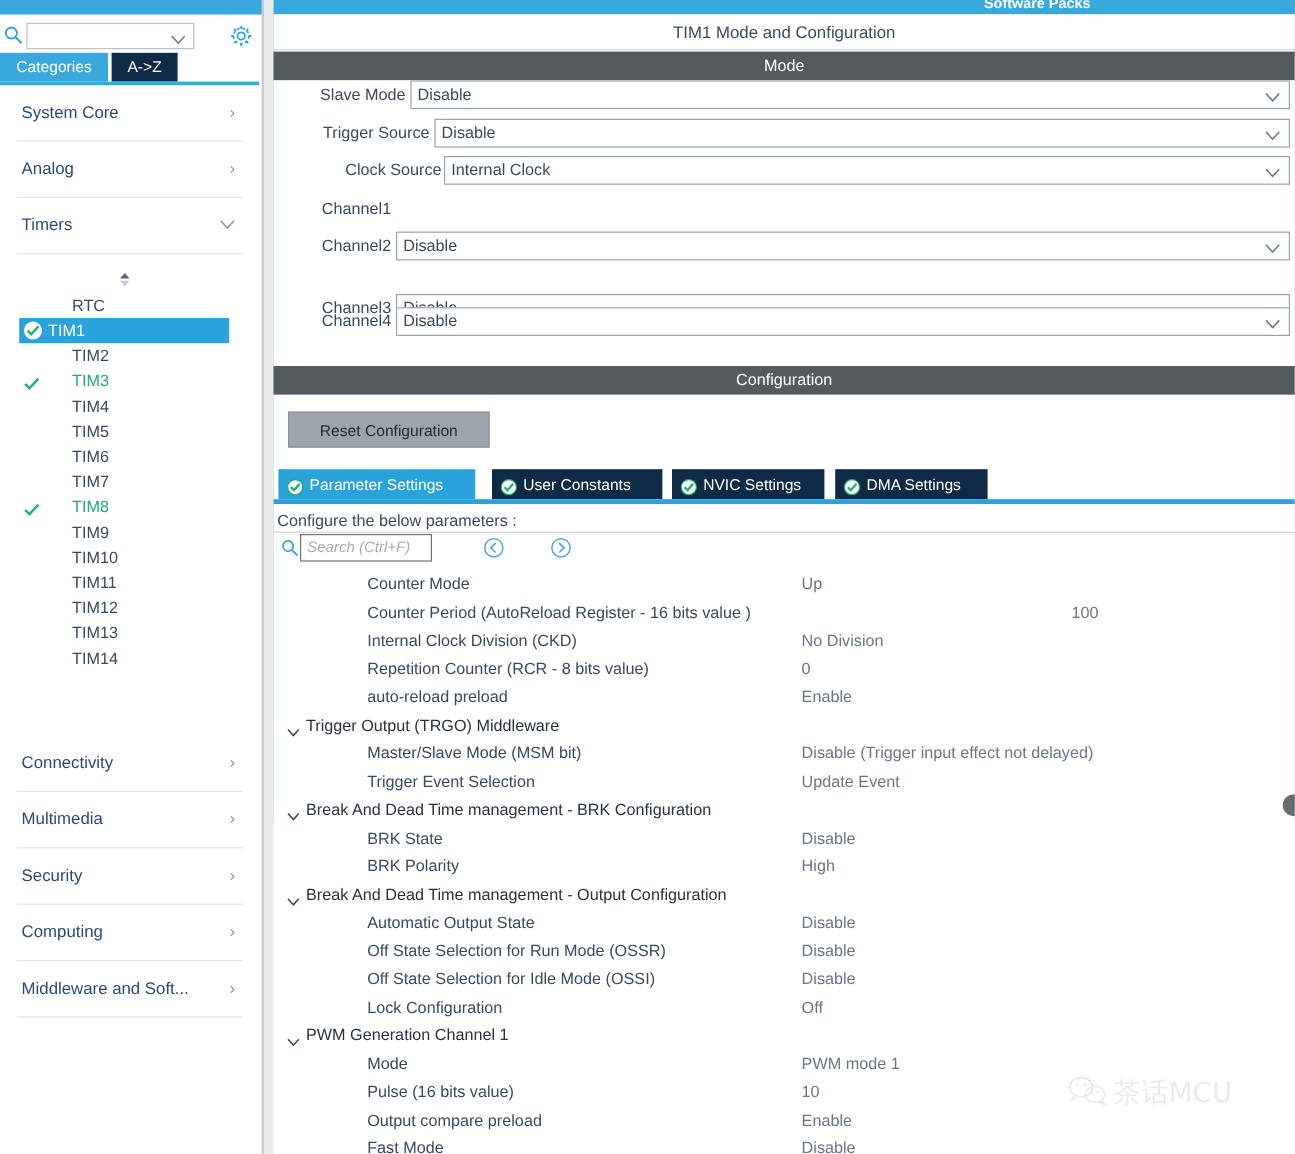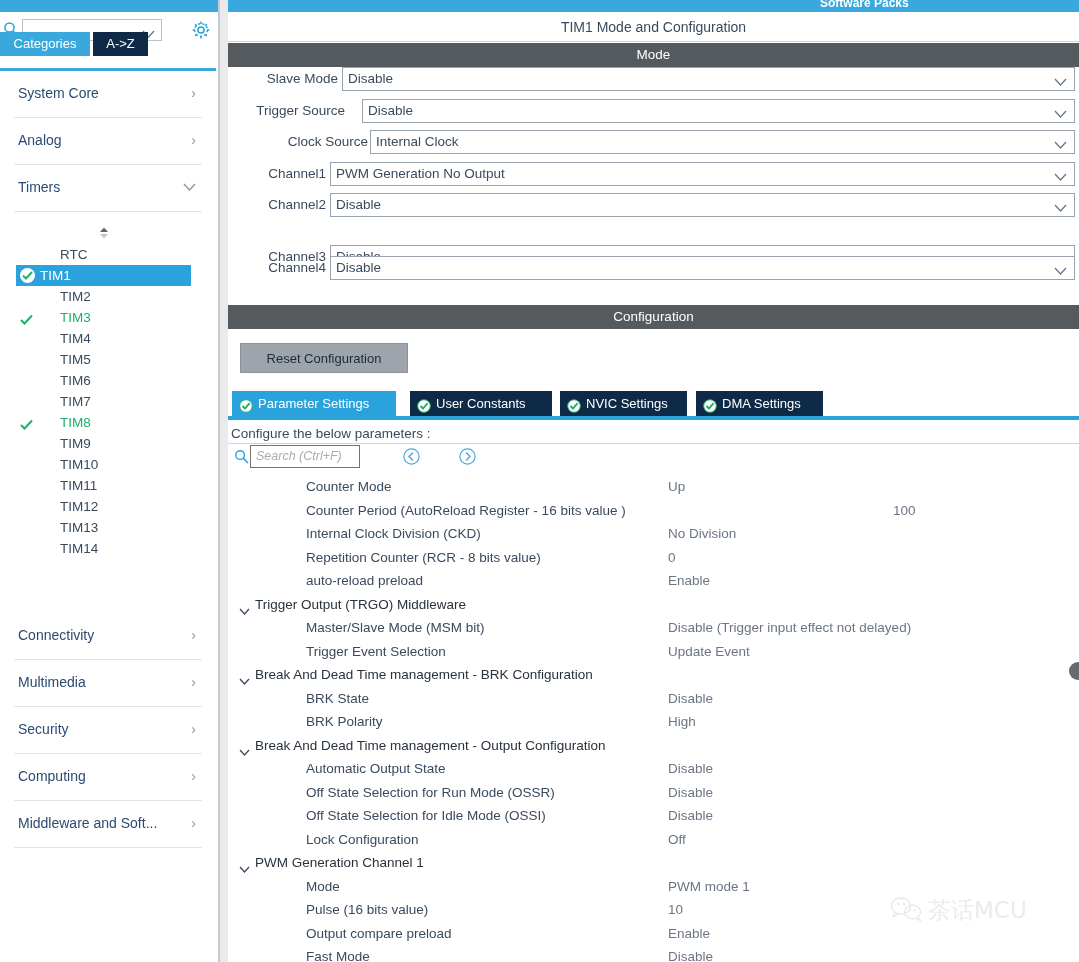--- a/index.html
+++ b/index.html
@@ -44,21 +44,21 @@
     border: 1px solid #b9c0c9; background: #ffffff;
   }
   .search-combo .chev {
     position: absolute; right: 6px; top: 5px;
   }
   .gear {
     position: absolute; left: 191px; top: 4px; width: 20px; height: 20px;
   }
 
   .tabs-cat {
-    position: absolute; left: 0; top: 20px; width: 220px; height: 24px;
+    position: absolute; left: 0; top: 32px; width: 220px; height: 24px;
   }
   .tab-cat {
     position: absolute; top: 0; height: 24px; line-height: 24px;
     font-size: 13px; text-align: center; cursor: default;
   }
   .tab-cat.active { left: 0; width: 90px; background: #3aa8dc; color: #ffffff; }
   .tab-cat.inactive { left: 93px; width: 55px; background: #0e2a47; color: #ffffff; }
   .cat-underline {
     position: absolute; left: 0; top: 56px; width: 216px; height: 3px; background: #3aa8dc;
   }
@@ -338,45 +338,39 @@
         <div class="mode-row" style="top: 0px;">
           <span class="mode-label" style="left:25px;width:85px;">Slave Mode</span>
           <div class="mode-select" style="left:114px;width:733px;">
             <span class="val">Disable</span>
             <span class="chev"><svg width="13" height="9" viewBox="0 0 13 9">
                 <polyline points="1,1 6.5,7 12,1" fill="none" stroke="#6b7684" stroke-width="1.3"></polyline>
               </svg></span>
           </div>
         </div>
         <div class="mode-row" style="top: 31.5px;">
-          <span class="mode-label" style="left:12px;width:105px;text-align:right;">Trigger Source</span>
+          <span class="mode-label" style="left:25px;width:105px;text-align:right;">Trigger Source</span>
           <div class="mode-select" style="left:134px;width:713px;">
             <span class="val">Disable</span>
             <span class="chev"><svg width="13" height="9" viewBox="0 0 13 9">
                 <polyline points="1,1 6.5,7 12,1" fill="none" stroke="#6b7684" stroke-width="1.3"></polyline>
               </svg></span>
           </div>
         </div>
         <div class="mode-row" style="top: 63px;">
           <span class="mode-label" style="left:25px;width:115px;">Clock Source</span>
           <div class="mode-select" style="left:142px;width:705px;">
             <span class="val">Internal Clock</span>
             <span class="chev"><svg width="13" height="9" viewBox="0 0 13 9">
                 <polyline points="1,1 6.5,7 12,1" fill="none" stroke="#6b7684" stroke-width="1.3"></polyline>
               </svg></span>
           </div>
         </div>
         <div class="mode-row" style="top: 94.5px;">
           <span class="mode-label" style="left:25px;width:73px;">Channel1</span>
-          <div class="mode-select" style="left:102px;width:745px;">
-            <span class="val">PWM Generation No Output</span>
-            <span class="chev"><svg width="13" height="9" viewBox="0 0 13 9">
-                <polyline points="1,1 6.5,7 12,1" fill="none" stroke="#6b7684" stroke-width="1.3"></polyline>
-              </svg></span>
-          </div>
         </div>
         <div class="mode-row" style="top: 126px;">
           <span class="mode-label" style="left:25px;width:73px;">Channel2</span>
           <div class="mode-select" style="left:102px;width:745px;">
             <span class="val">Disable</span>
             <span class="chev"><svg width="13" height="9" viewBox="0 0 13 9">
                 <polyline points="1,1 6.5,7 12,1" fill="none" stroke="#6b7684" stroke-width="1.3"></polyline>
               </svg></span>
           </div>
         </div>

